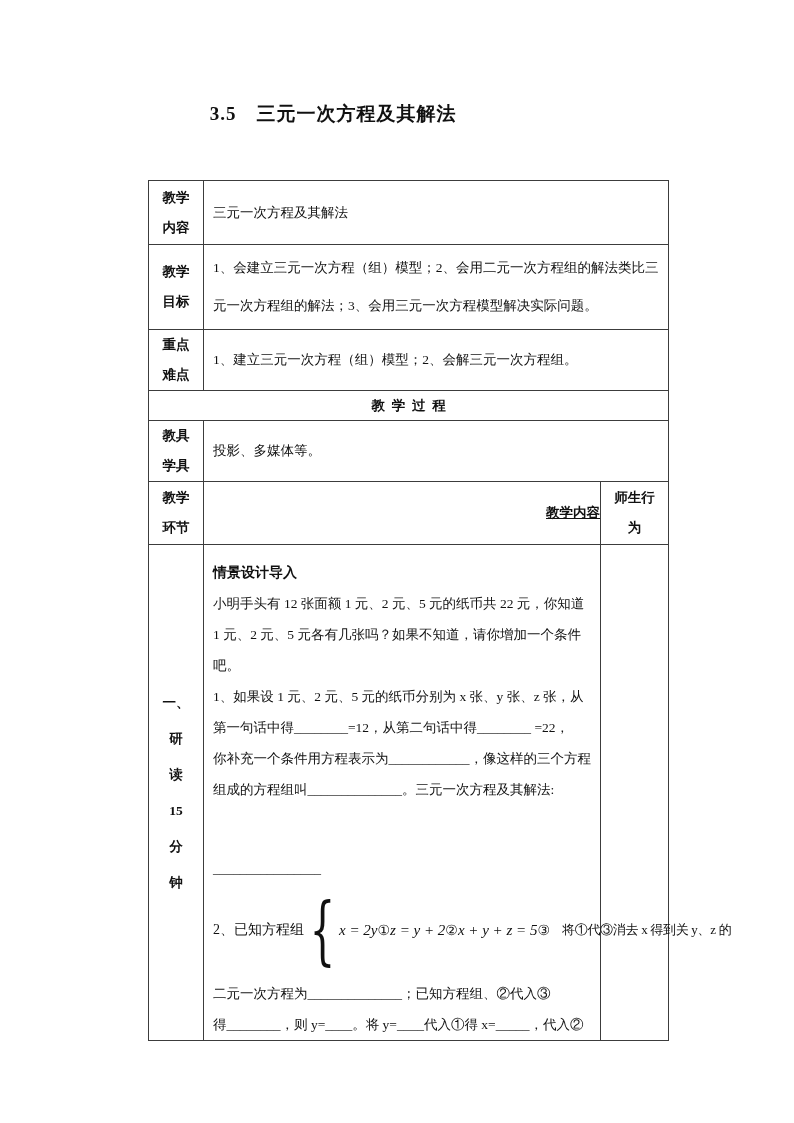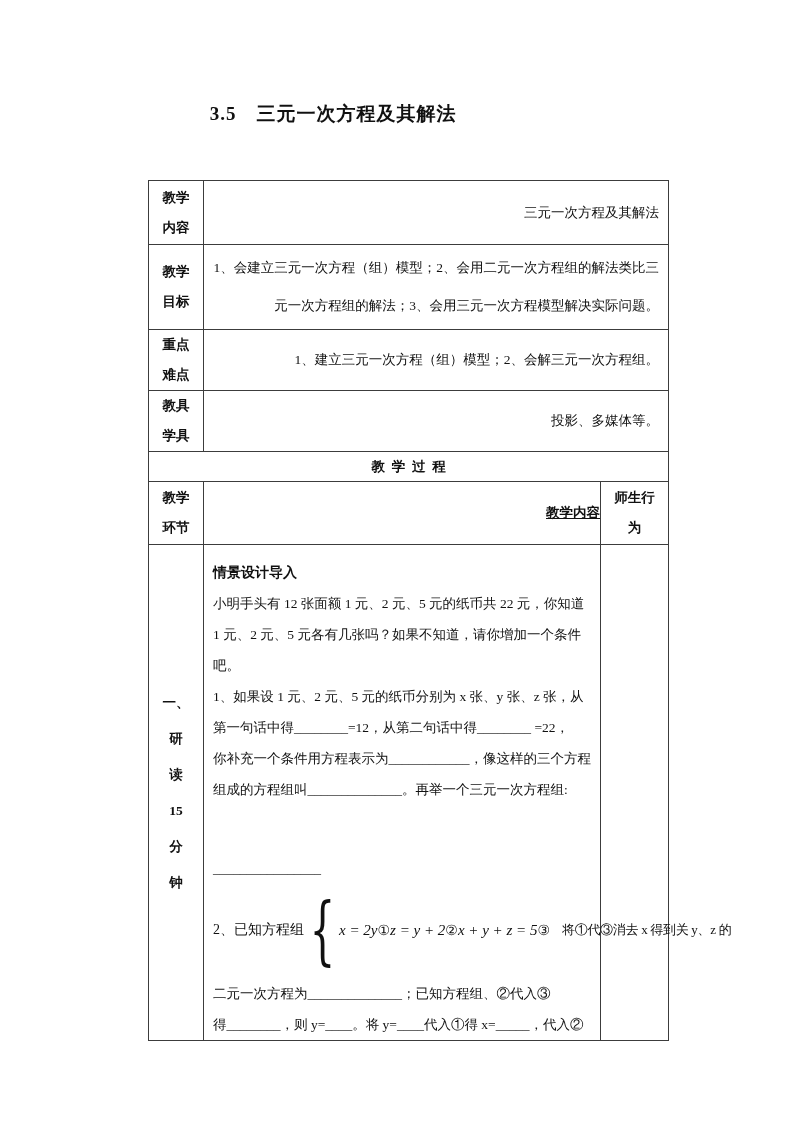--- a/index.html
+++ b/index.html
@@ -35,21 +35,20 @@
   td.lbl {
     text-align: center;
     font-weight: bold;
     white-space: pre-line;
     line-height: 30px;
     font-size: 14px;
   }
   td.val {
     padding: 4px 9px;
     line-height: 38px;
-    text-align: right;
   }
   td.process-cell {
     text-align: center;
     font-weight: bold;
     font-size: 14.5px;
     white-space: pre;
     height: 30px;
     line-height: 28px;
   }
   td.center-hdr {
@@ -131,27 +130,27 @@
     <tr style="height:78px">
       <td class="lbl">教学
 目标</td>
       <td class="val" colspan="2">1、会建立三元一次方程（组）模型；2、会用二元一次方程组的解法类比三元一次方程组的解法；3、会用三元一次方程模型解决实际问题。</td>
     </tr>
     <tr style="height:55px">
       <td class="lbl">重点
 难点</td>
       <td class="val" colspan="2">1、建立三元一次方程（组）模型；2、会解三元一次方程组。</td>
     </tr>
+    <tr style="height:30px">
+      <td class="process-cell" colspan="3">教  学  过  程</td>
+    </tr>
     <tr style="height:57px">
       <td class="lbl">教具
 学具</td>
       <td class="val" colspan="2">投影、多媒体等。</td>
-    </tr>
-    <tr style="height:30px">
-      <td class="process-cell" colspan="3">教  学  过  程</td>
     </tr>
     <tr style="height:63px">
       <td class="lbl">教学
 环节</td>
       <td class="center-hdr">教学内容</td>
       <td class="lbl">师生行
 为</td>
     </tr>
     <tr style="height:490px">
       <td class="stage-cell">一、
@@ -161,21 +160,21 @@
 分
 钟</td>
       <td class="content-cell">
         <div class="cline bold">情景设计导入</div>
         <div class="cline">小明手头有 12 张面额 1 元、2 元、5 元的纸币共 22 元，你知道</div>
         <div class="cline">1 元、2 元、5 元各有几张吗？如果不知道，请你增加一个条件</div>
         <div class="cline">吧。</div>
         <div class="cline">1、如果设 1 元、2 元、5 元的纸币分别为 x 张、y 张、z 张，从</div>
         <div class="cline">第一句话中得________=12，从第二句话中得________ =22，</div>
         <div class="cline">你补充一个条件用方程表示为____________，像这样的三个方程</div>
-        <div class="cline">组成的方程组叫______________。再举一个三元一次方程组:</div>
+        <div class="cline">组成的方程组叫______________。三元一次方程及其解法:</div>
         <div class="gap-block"></div>
         <div class="cline">________________</div>
         <div class="eq-block">
           <span class="eq-prefix">2、已知方程组</span>
           <span class="brace-glyph">{</span>
           <span class="eq-col">
             <span class="eq-line"><span>x = 2y</span><span class="eq-num">①</span></span>
             <span class="eq-line"><span>z = y + 2</span><span class="eq-num">②</span></span>
             <span class="eq-line"><span>x + y + z = 5</span><span class="eq-num">③</span></span>
           </span>

